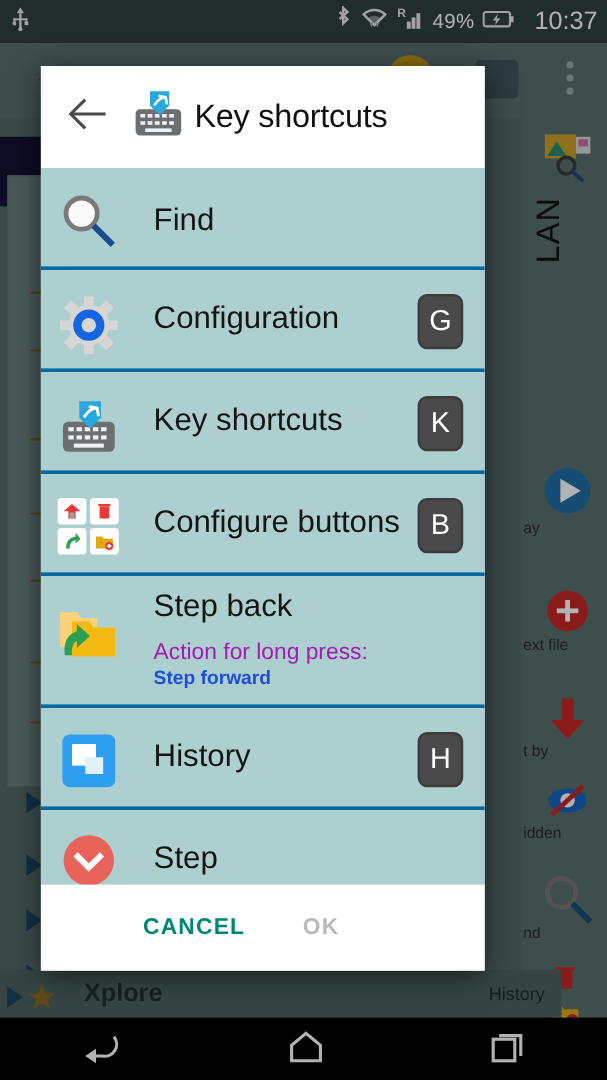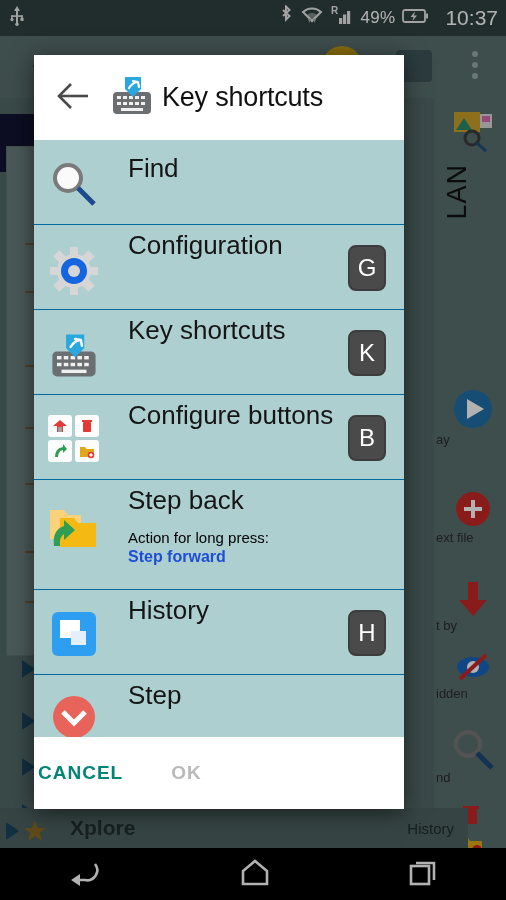--- a/index.html
+++ b/index.html
@@ -85,45 +85,45 @@
   .back-arrow { cursor:pointer; flex:0 0 auto; }
   .dlg-title-wrap { display:flex; align-items:center; gap:8px; }
   .dlg-title { font-size:27px; color:#111; letter-spacing:-0.2px; }
 
   .dlg-list {
     flex:1 1 auto; overflow:hidden; position:relative;
     background:#aecfd0;
   }
   .row {
     position:relative; min-height:85px;
-    border-bottom:1px solid #0369a1;
+    border-bottom:3px solid #0369a1;
     padding:0 0 0 0;
-    display:flex; align-items:flex-start;
+    display:flex; align-items:center;
   }
   .row-icon {
     position:absolute; left:12px; width:56px; height:56px;
     display:flex; align-items:center; justify-content:center;
   }
   .row-text { margin-left:94px; padding-top:6px; padding-bottom:8px; }
   .row-title { font-size:26px; color:#151515; line-height:1.12; }
-  .row-sub1 { font-size:15px; color:#000000; margin-top:14px; }
+  .row-sub1 { font-size:19px; color:#a21caf; margin-top:14px; }
   .row-sub2 { font-size:16px; color:#1d4ed8; font-weight:bold; margin-top:2px; }
   .keycap {
     position:absolute; right:18px; top:20px;
     width:38px; height:46px; background:#4a4a4a;
     border-radius:8px; border:2px solid #3c3c3c;
     color:#fff; font-size:24px;
     display:flex; align-items:center; justify-content:center;
   }
   .row.tall { min-height:110px; }
   .row.first { padding-top:8px; }
 
   .dlg-actions {
     flex:0 0 72px; background:#fff;
-    display:flex; align-items:center; justify-content:flex-start;
+    display:flex; align-items:center; justify-content:center;
     gap:40px; padding-right:36px;
   }
   .btn {
     font-size:19px; font-weight:bold; letter-spacing:1px;
     background:none; border:none; cursor:pointer; padding:6px 4px;
     font-family:"Liberation Sans", sans-serif;
   }
   .btn-cancel { color:#008577; }
   .btn-ok { color:#b9b9b9; cursor:default; }
 

